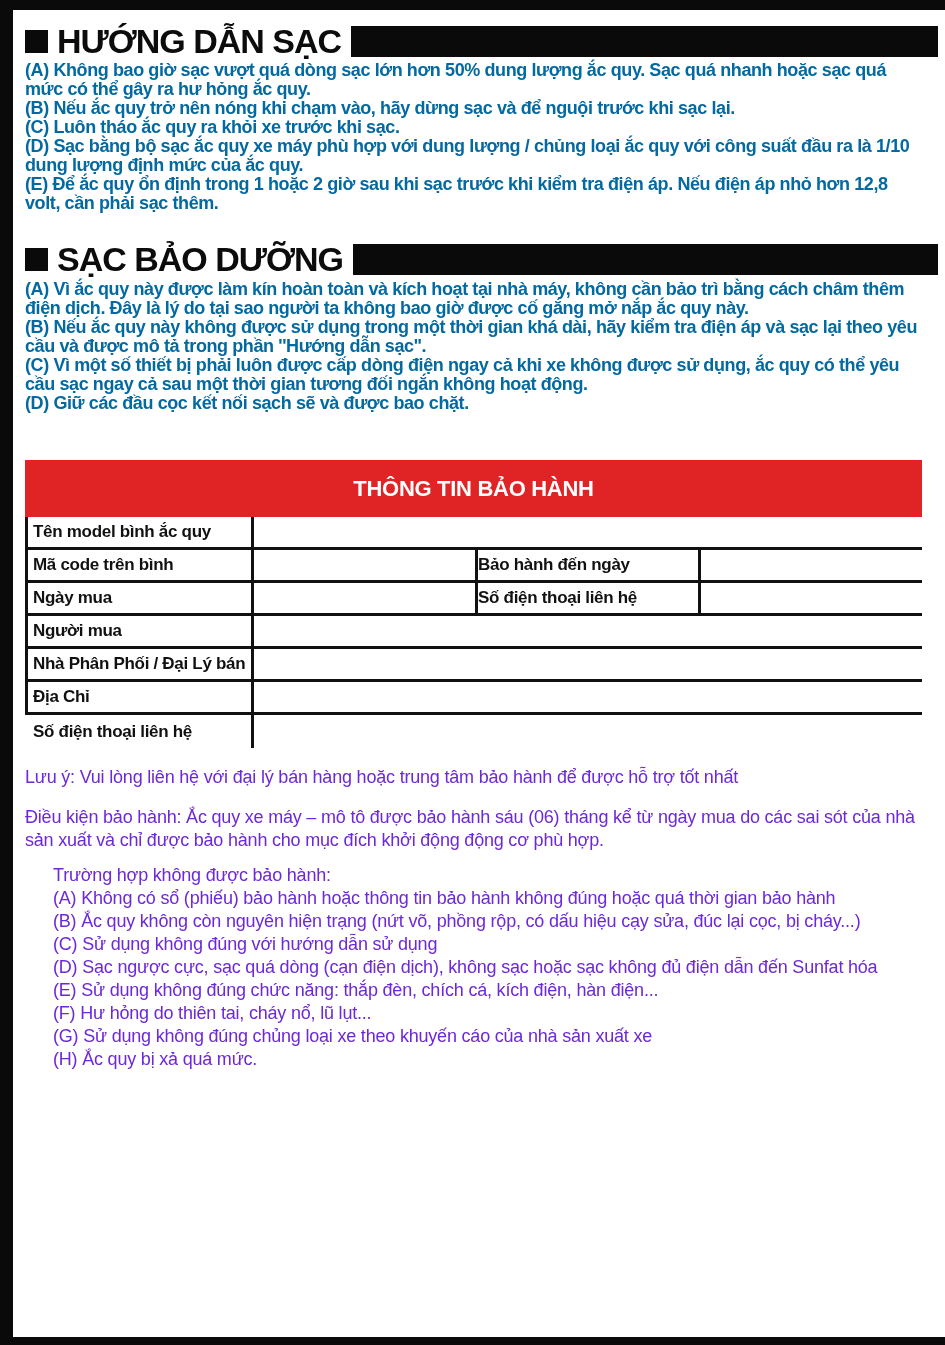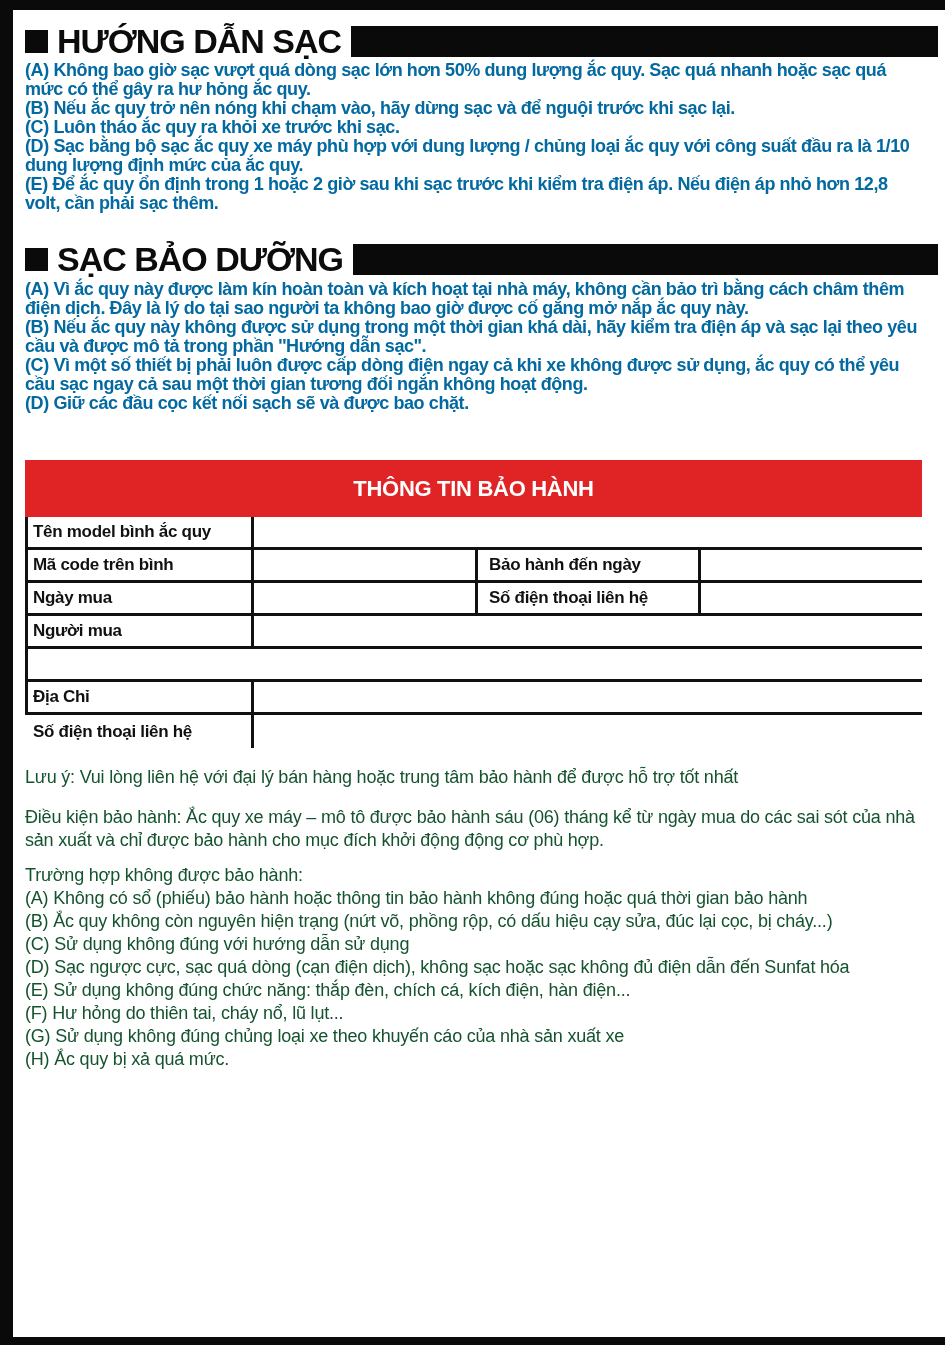--- a/index.html
+++ b/index.html
@@ -60,34 +60,34 @@
   }
   .wt-row.last { border-bottom: none; border-left: 3px solid transparent; }
   .wt-label {
     width: 226px; border-right: 3px solid var(--line-black);
     display: flex; align-items: center; padding-left: 5px;
     font-size: 17px; font-weight: 700; letter-spacing: -0.3px;
   }
   .wt-value  { width: 224px; border-right: 3px solid var(--line-black); }
   .wt-label2 {
     width: 223px; border-right: 3px solid var(--line-black);
-    display: flex; align-items: center; padding-left: 11px;
+    display: flex; align-items: center; 
     font-size: 17px; font-weight: 700; letter-spacing: -0.3px;
   }
   .wt-value2 { flex: 1 1 auto; }
   .wt-rest   { flex: 1 1 auto; }
 
   
   .note, .exclusions p {
     width: 897px; font-size: 18px; font-weight: 400;
-    line-height: 23px; letter-spacing: -0.2px; color: #14532d;
+    line-height: 23px; letter-spacing: -0.2px; color: #6d28d9;
   }
   .note.n1 { margin-top: 18px; }
   .note.n2 { margin-top: 17px; }
-  .exclusions { margin-top: 12px; }
+  .exclusions { margin-top: 12px; margin-left: 28px; }
 </style>
 </head>
 <body>
 
 <div class="page">
   <div class="bar-left"></div>
   <div class="bar-top"></div>
   <div class="bar-bottom"></div>
 
   <div class="content">
@@ -142,20 +142,21 @@
         <div class="wt-label2">Số điện thoại liên hệ</div>
         <div class="wt-value2"></div>
       </div>
 
       <div class="wt-row">
         <div class="wt-label">Người mua</div>
         <div class="wt-rest"></div>
       </div>
 
       <div class="wt-row">
+        <div class="wt-label">Nhà Phân Phối / Đại Lý bán</div>
         <div class="wt-rest"></div>
       </div>
 
       <div class="wt-row">
         <div class="wt-label">Địa Chỉ</div>
         <div class="wt-rest"></div>
       </div>
 
       <div class="wt-row last">
         <div class="wt-label">Số điện thoại liên hệ</div>

